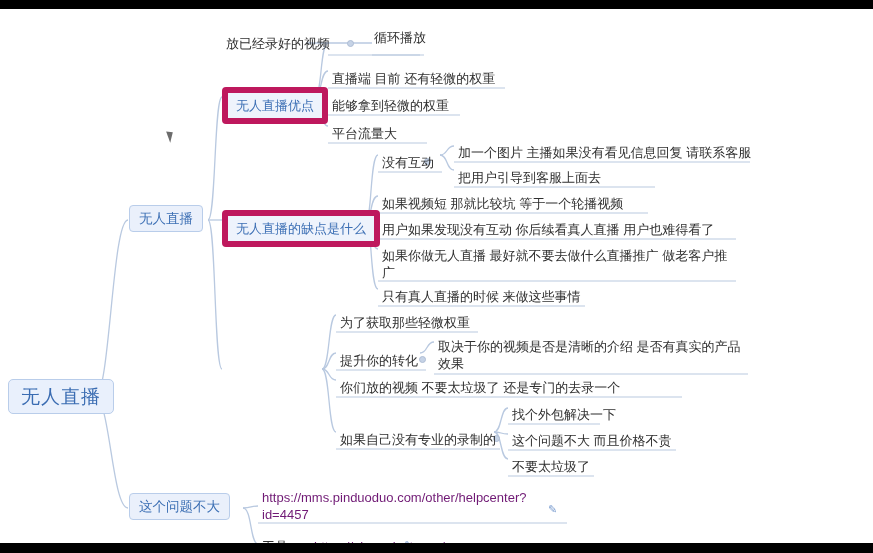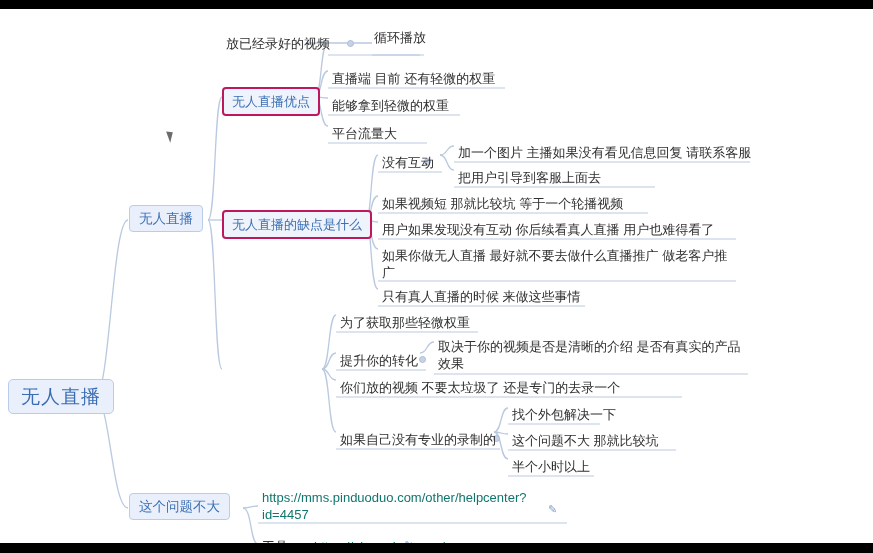--- a/index.html
+++ b/index.html
@@ -43,28 +43,28 @@
   .root{
     border:1px solid #b9cdea;
     background:#e9f0fc;
     border-radius:5px;
     color:#3a6cb2;
     font-size:19px;
     padding:8px 12px;
     letter-spacing:1px;
   }
   .branchlabel{
-    border:2px solid #be185d;
+    border:6px solid #be185d;
     background:#eef3fc;
     border-radius:4px;
     color:#3c6fb4;
     padding:4px 8px;
     font-size:13px;
   }
-  .url{color:#0f766e;}
+  .url{color:#701a75;}
   .dot{
     position:absolute;
     width:5px;height:5px;border-radius:50%;
     background:#c6d3e6;
     border:1px solid #aebdd4;
   }
   .cursor{
     position:absolute;
     width:0;height:0;
     border-left:6px solid #6c6c6c;
@@ -183,22 +183,22 @@
   <div class="node leaf" style="left:378px;top:237px;width:364px;">如果你做无人直播 最好就不要去做什么直播推广 做老客户推广</div>
   <div class="node leaf" style="left:378px;top:211px;">用户如果发现没有互动 你后续看真人直播 用户也难得看了</div>
   <div class="node leaf" style="left:378px;top:278px;">只有真人直播的时候 来做这些事情</div>
 
   <div class="node leaf" style="left:336px;top:304px;">为了获取那些轻微权重</div>
   <div class="node leaf" style="left:336px;top:342px;">提升你的转化</div>
   <div class="node leaf" style="left:434px;top:328px;width:316px;">取决于你的视频是否是清晰的介绍 是否有真实的产品效果</div>
   <div class="node leaf" style="left:336px;top:369px;">你们放的视频 不要太垃圾了 还是专门的去录一个</div>
   <div class="node leaf" style="left:336px;top:421px;">如果自己没有专业的录制的</div>
   <div class="node leaf" style="left:508px;top:396px;">找个外包解决一下</div>
-  <div class="node leaf" style="left:508px;top:422px;">这个问题不大 那就比较坑</div>
-  <div class="node leaf" style="left:508px;top:448px;">半个小时以上</div>
+  <div class="node leaf" style="left:508px;top:422px;">这个问题不大 而且价格不贵</div>
+  <div class="node leaf" style="left:508px;top:448px;">不要太垃圾了</div>
 
   <div class="node leaf url" style="left:258px;top:479px;width:300px;">https://mms.pinduoduo.com/other/helpcenter?id=4457</div>
   <div class="pen" style="left:548px;top:494px;">✎</div>
 
   <div class="node leaf" style="left:258px;top:528px;">工具</div>
   <div class="node leaf url" style="left:310px;top:528px;">https://obsproject.com/</div>
   <div class="pen" style="left:404px;top:530px;">✎</div>
 
   <div class="cursor" style="left:168px;top:121px;"></div>
 </div>

